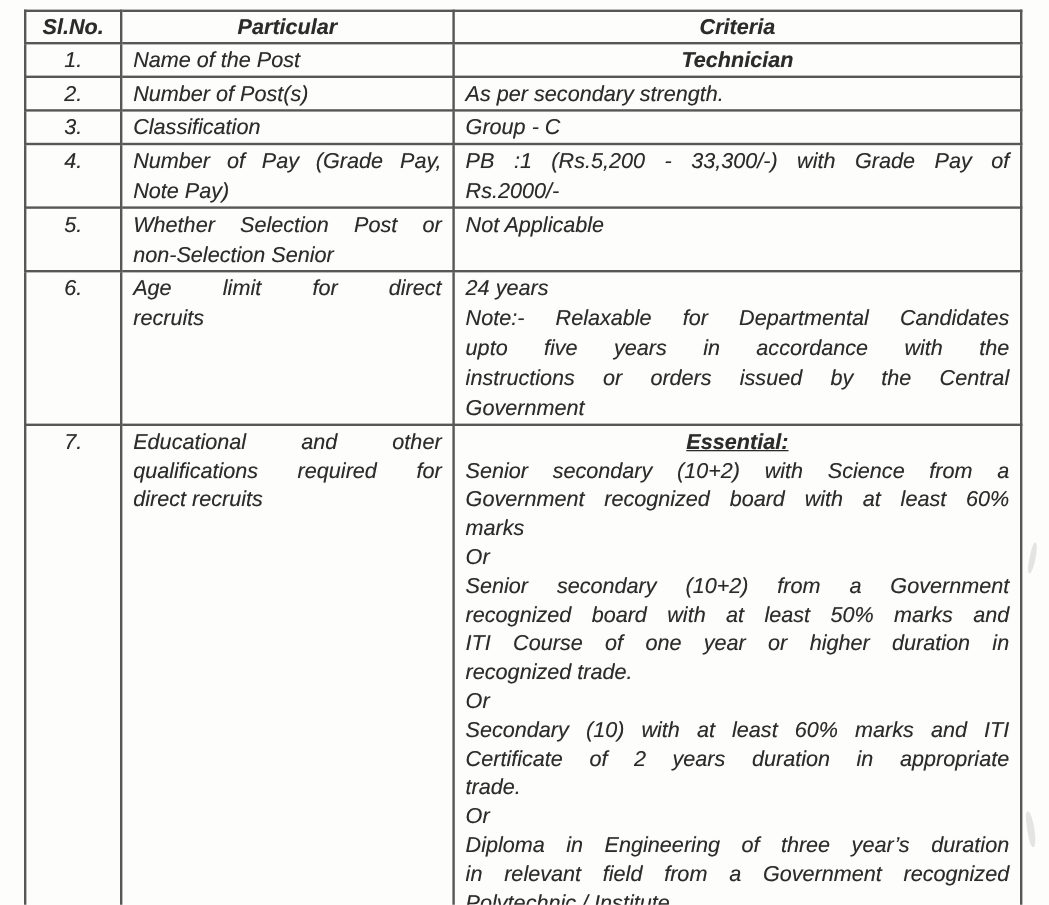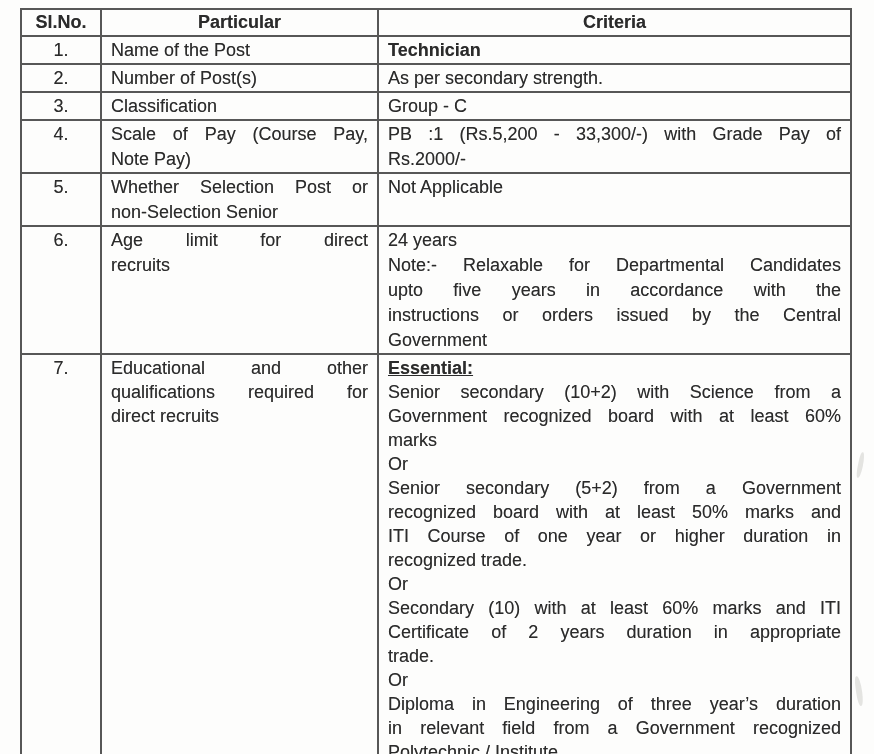--- a/index.html
+++ b/index.html
@@ -8,20 +8,21 @@
     width: 874px;
     height: 754px;
     background: #fdfdfc;
     overflow: hidden;
     font-family: "Liberation Sans", "DejaVu Sans", sans-serif;
   }
   .page {
     position: relative;
     width: 874px;
     height: 754px;
+    font-style: italic;
   }
   table.doc-table {
     position: absolute;
     left: 20px;
     top: 8px;
     width: 830px;
     border-collapse: collapse;
     table-layout: fixed;
   }
   .doc-table th, .doc-table td {
@@ -44,21 +45,21 @@
   }
   td.cell {
     padding: 1px 9px 0 9px;
   }
   .line { display: block; }
   
   .fj {
     text-align: justify;
     text-align-last: justify;
   }
-  .b { font-weight: bold; }
+  .b { font-weight: bold; text-align: center; }
   .u { text-decoration: underline; }
   tr.hh  { height: 25px; }
   tr.h1  { height: 25px; }
   tr.h2  { height: 26px; }
   tr.h3  { height: 25px; }
   tr.h4  { height: 51px; }
   tr.h5  { height: 50px; }
   tr.h6  { height: 123px; }
   tr.h7 td { line-height: 24px; }
   
@@ -119,21 +120,21 @@
         <span class="line">Classification</span>
       </td>
       <td class="cell">
         <span class="line">Group - C</span>
       </td>
     </tr>
 
     <tr class="h4">
       <td class="sl">4.</td>
       <td class="cell">
-        <span class="line fj">Scale of Pay (Course Pay,</span>
+        <span class="line fj">Number of Pay (Grade Pay,</span>
         <span class="line">Note Pay)</span>
       </td>
       <td class="cell">
         <span class="line fj">PB :1 (Rs.5,200 - 33,300/-) with Grade Pay of</span>
         <span class="line">Rs.2000/-</span>
       </td>
     </tr>
 
     <tr class="h5">
       <td class="sl">5.</td>
@@ -167,21 +168,21 @@
         <span class="line fj">Educational and other</span>
         <span class="line fj">qualifications required for</span>
         <span class="line">direct recruits</span>
       </td>
       <td class="cell">
         <span class="line b u">Essential:</span>
         <span class="line fj">Senior secondary (10+2) with Science from a</span>
         <span class="line fj">Government recognized board with at least 60%</span>
         <span class="line">marks</span>
         <span class="line">Or</span>
-        <span class="line fj">Senior secondary (5+2) from a Government</span>
+        <span class="line fj">Senior secondary (10+2) from a Government</span>
         <span class="line fj">recognized board with at least 50% marks and</span>
         <span class="line fj">ITI Course of one year or higher duration in</span>
         <span class="line">recognized trade.</span>
         <span class="line">Or</span>
         <span class="line fj">Secondary (10) with at least 60% marks and ITI</span>
         <span class="line fj">Certificate of 2 years duration in appropriate</span>
         <span class="line">trade.</span>
         <span class="line">Or</span>
         <span class="line fj">Diploma in Engineering of three year’s duration</span>
         <span class="line fj">in relevant field from a Government recognized</span>

